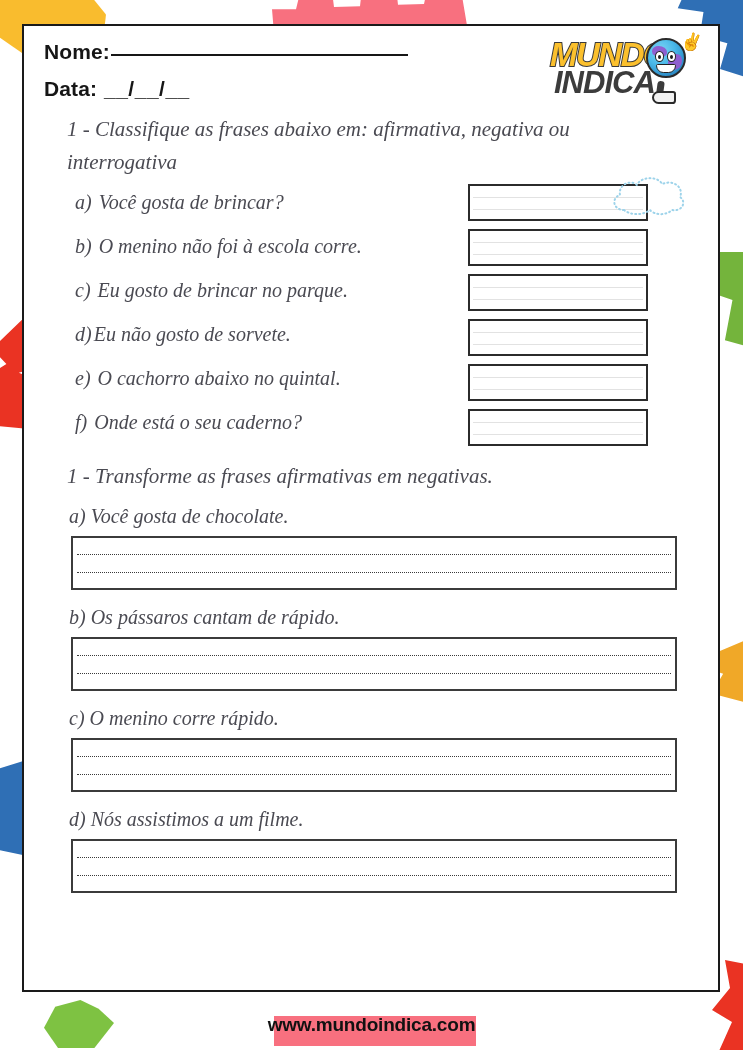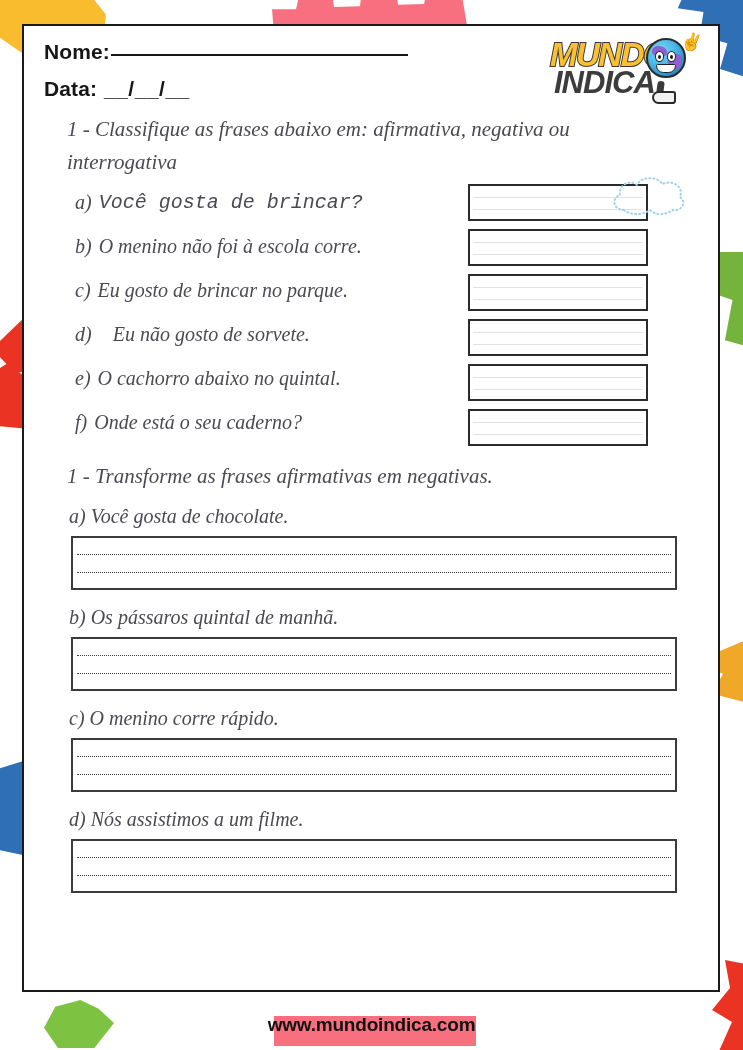--- a/index.html
+++ b/index.html
@@ -355,33 +355,33 @@
     </svg>
 
     <div class="body-area">
 
       <div class="cursive q-title">1 - Classifique as frases abaixo em: afirmativa, negativa ou interrogativa</div>
 
       <div style="position:relative;">
 
         <div class="item-row">
           <span class="cursive item-text">a)</span>
-          <span class="cursive item-text" style="margin-left:7px;font-family:Liberation Mono, monospace;">Você gosta de brincar?</span>
+          <span class="cursive item-text" style="margin-left:7px;">Você gosta de brincar?</span>
         </div>
         <div class="item-row">
           <span class="cursive item-text">b)</span>
           <span class="cursive item-text" style="margin-left:7px;">O menino não foi à escola corre.</span>
         </div>
         <div class="item-row">
           <span class="cursive item-text">c)</span>
           <span class="cursive item-text" style="margin-left:7px;">Eu gosto de brincar no parque.</span>
         </div>
         <div class="item-row">
           <span class="cursive item-text">d)</span>
-          <span class="cursive item-text" style="margin-left:21px;">Eu não gosto de sorvete.</span>
+          <span class="cursive item-text" style="margin-left:2px;">Eu não gosto de sorvete.</span>
         </div>
         <div class="item-row">
           <span class="cursive item-text">e)</span>
           <span class="cursive item-text" style="margin-left:7px;">O cachorro abaixo no quintal.</span>
         </div>
         <div class="item-row">
           <span class="cursive item-text">f)</span>
           <span class="cursive item-text" style="margin-left:7px;">Onde está o seu caderno?</span>
         </div>
 
@@ -417,21 +417,21 @@
         <span>a)</span>
         <span>Você gosta de chocolate.</span>
       </div>
       <div class="write-box">
         <span class="dline d1"></span>
         <span class="dline d2"></span>
       </div>
 
       <div class="cursive q2-item">
         <span>b)</span>
-        <span>Os pássaros quintal de manhã.</span>
+        <span>Os pássaros cantam de rápido.</span>
       </div>
       <div class="write-box">
         <span class="dline d1"></span>
         <span class="dline d2"></span>
       </div>
 
       <div class="cursive q2-item">
         <span>c)</span>
         <span>O menino corre rápido.</span>
       </div>

